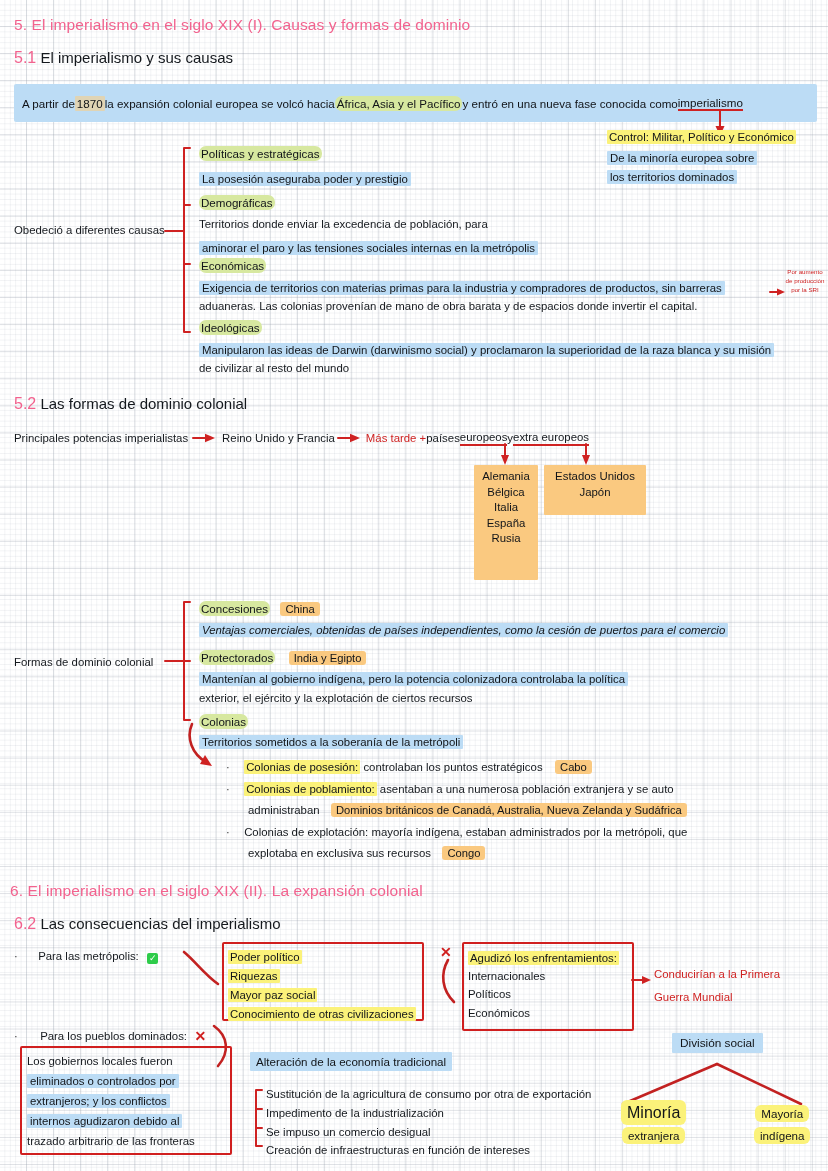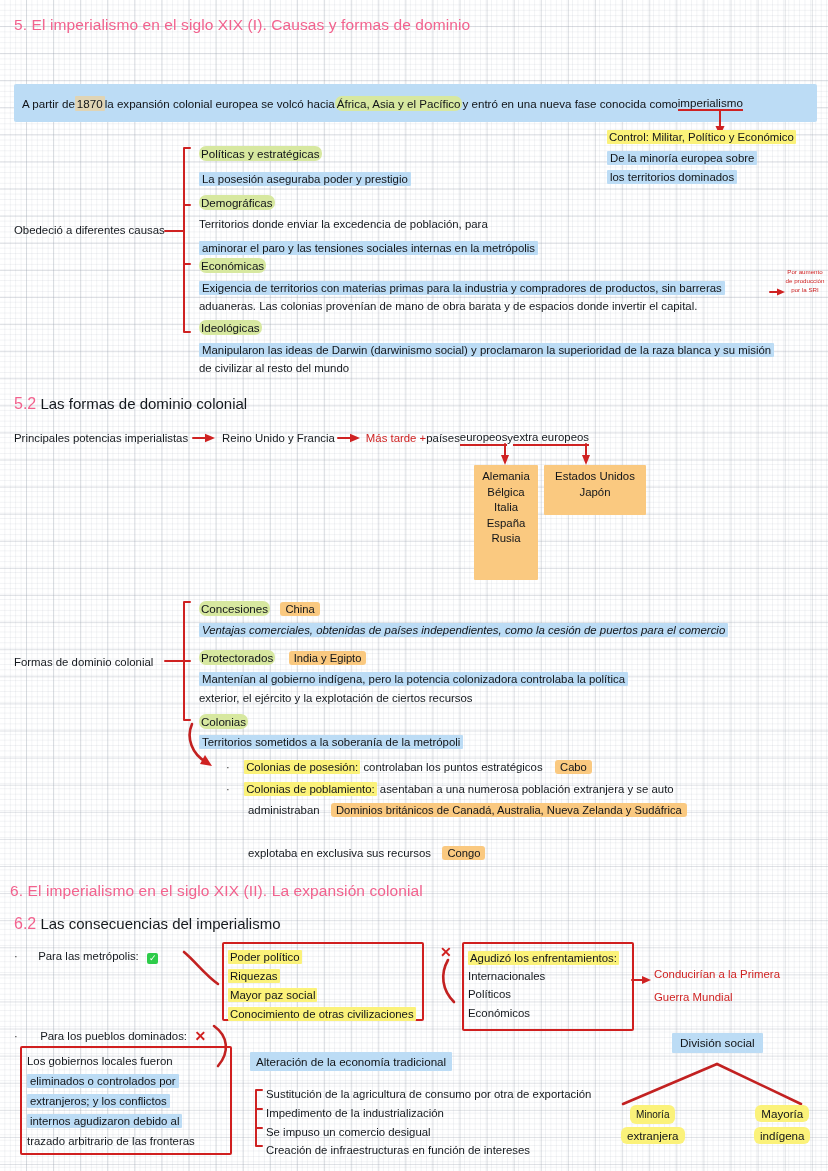--- a/index.html
+++ b/index.html
@@ -72,20 +72,24 @@
   .xmk{color:#d01f1f;font-weight:bold;font-size:14px;vertical-align:-1px;}
 </style>
 </head>
 <body>
 
 <div id="grid"></div>
 <div id="page">
 
   <div class="abs h1" style="left:14px;top:16px;">5. El imperialismo en el siglo XIX (I). Causas y formas de dominio</div>
 
+  <div class="abs h2" style="left:14px;top:49px;">
+    <span class="num">5.1</span>
+    <span class="txt">El imperialismo y sus causas</span>
+  </div>
 
   <div class="abs banner" style="left:14px;top:84px;width:787px;height:38px;">
     <span>A partir de </span>
       <span class="hl-tan">1870</span>
       <span> la expansión colonial europea se volcó hacia </span>
       <span class="hl-grn">África, Asia y el Pacífico</span>
       <span> y entró en una nueva fase conocida como </span>
       <span class="und-red">imperialismo</span>
   </div>
 
@@ -237,20 +241,24 @@
 
   <div class="abs" style="left:226px;top:779px;">
     <span class="bullet">·</span>
     <span class="hl-yel" style="font-size:11.4px;margin-left:10px;">Colonias de poblamiento:</span><span class="t"> asentaban a una numerosa población extranjera y se auto</span>
   </div>
   <div class="abs" style="left:248px;top:800px;">
     <span class="t">administraban</span>
     <span class="hl-org" style="font-size:11.2px;margin-left:7px;">Dominios británicos de Canadá, Australia, Nueva Zelanda y Sudáfrica</span>
   </div>
 
+  <div class="abs" style="left:226px;top:822px;">
+    <span class="bullet">·</span>
+    <span class="t" style="margin-left:10px;">Colonias de explotación:</span><span class="t"> mayoría indígena, estaban administrados por la metrópoli, que</span>
+  </div>
   <div class="abs" style="left:248px;top:843px;">
     <span class="t">explotaba en exclusiva sus recursos</span>
     <span class="hl-org" style="font-size:11.2px;margin-left:7px;">Congo</span>
   </div>
 
   <div class="abs h1" style="left:10px;top:882px;">6. El imperialismo en el siglo XIX (II). La expansión colonial</div>
   <div class="abs h2" style="left:14px;top:915px;">
     <span class="num">6.2</span>
     <span class="txt">Las consecuencias del imperialismo</span>
   </div>
@@ -325,21 +333,21 @@
   <div class="abs t" style="left:266px;top:1143px;">Creación de infraestructuras en función de intereses</div>
 
   <div class="abs" style="left:672px;top:1033px;">
     <span class="blueline" style="padding:3px 8px;font-size:11.8px;">División social</span>
   </div>
   <svg class="abs" style="left:605px;top:1062px;" width="210" height="50">
     <path class="stroke3" d="M112,2 L18,42"></path>
     <path class="stroke3" d="M112,2 L196,42"></path>
   </svg>
   <div class="abs" style="left:621px;top:1104px;text-align:center;">
-    <div style="margin-bottom:4px;"><span class="hl-yel" style="font-size:10px;border-radius:6px;padding:4px 6px;">Minoría</span></div>
+    <div style="margin-bottom:4px;"><span class="hl-yel" style="font-size:16px;border-radius:6px;padding:4px 6px;">Minoría</span></div>
     <div><span class="hl-yel" style="font-size:11.6px;border-radius:6px;padding:2px 6px;">extranjera</span></div>
   </div>
   <div class="abs" style="left:754px;top:1104px;text-align:center;">
     <div style="margin-bottom:4px;"><span class="hl-yel" style="font-size:11.6px;border-radius:6px;padding:2px 6px;">Mayoría</span></div>
     <div><span class="hl-yel" style="font-size:11.6px;border-radius:6px;padding:2px 6px;">indígena</span></div>
   </div>
 
 </div>
 
 </body></html>

